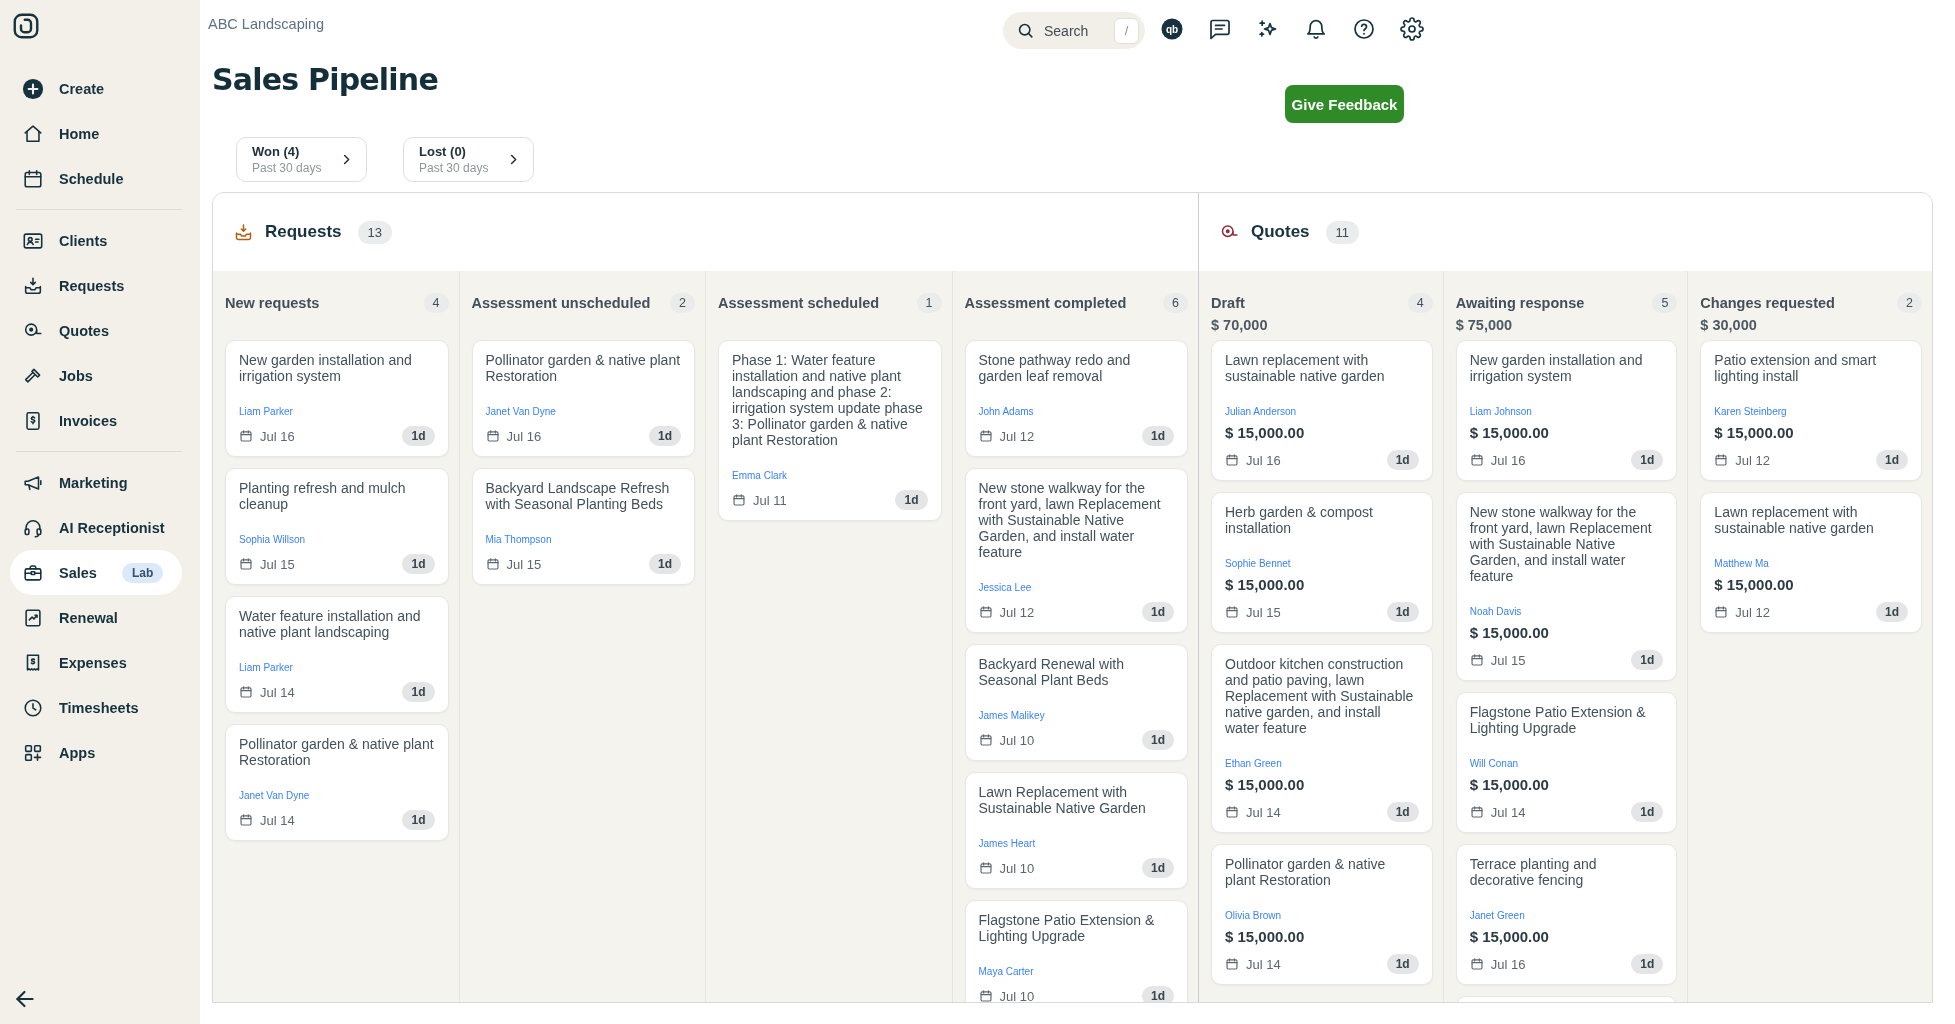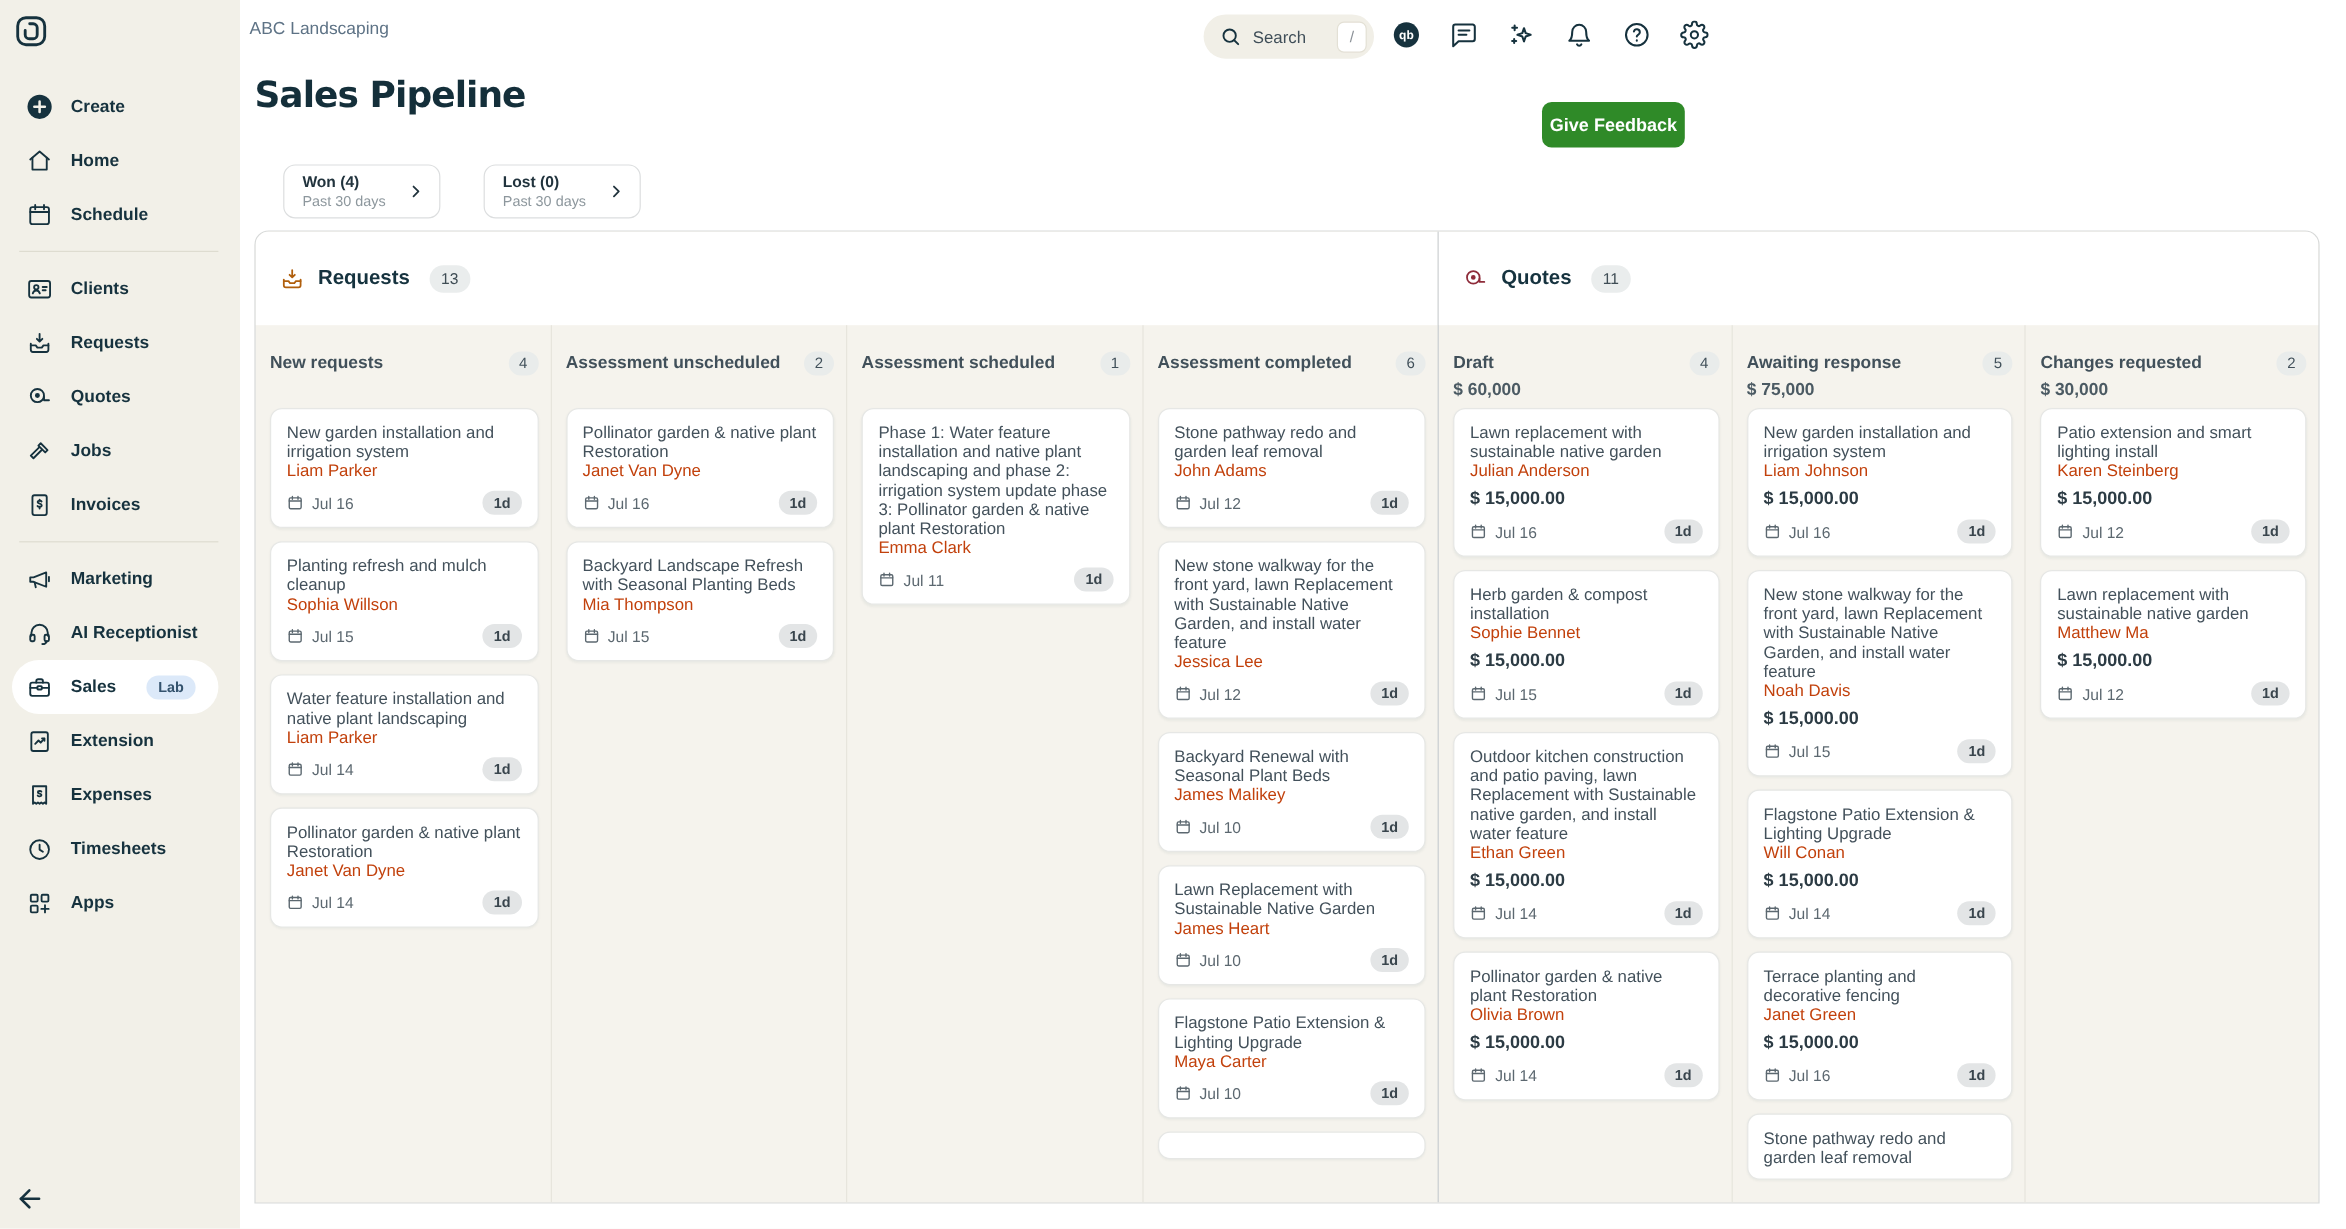--- a/index.html
+++ b/index.html
@@ -67,21 +67,21 @@
        box-sizing:border-box;overflow:hidden;}
   .col:last-child{border-right:none;}
   .col-head{height:47px;}
   .col-title-row{display:flex;justify-content:space-between;align-items:center;}
   .col-title{font-size:14.5px;font-weight:700;color:#41505a;}
   .col-count{background:#e9eceb;border-radius:12px;padding:3px 9px;font-size:12.5px;color:#41505a;}
   .col-total{font-size:14.5px;font-weight:700;color:#4b5a63;margin-top:4px;}
   .card{background:#fff;border:1px solid #e6e7e5;border-radius:10px;padding:11px 13px 10px;
         margin-bottom:11px;box-shadow:0 1px 2px rgba(23,50,62,.05);cursor:pointer;}
   .card-title{font-size:14px;line-height:16px;color:#43515b;}
-  .card-name{font-size:14px;color:#c2410c;margin-top:0;}
+  .card-name{font-size:10px;color:#3b82f6;margin-top:22px;}
   .card-price{font-size:15px;font-weight:700;color:#2c3b44;margin-top:7px;}
   .card-foot{display:flex;justify-content:space-between;align-items:center;margin-top:9px;}
   .card-date{display:flex;align-items:center;gap:7px;font-size:13px;color:#5c6870;}
   .card-date .cic{width:14px;height:14px;color:#5c6870;}
   .card-date .cic svg{width:14px;height:14px;}
   .card-age{background:#e3e5e6;border-radius:11px;padding:3px 9px;font-size:12px;font-weight:700;
             color:#39454d;}
 </style>
 </head>
 <body>
@@ -209,21 +209,21 @@
           <span class="lab-badge">Lab</span>
         </div>
         <div class="nav-item">
           <span class="ni">
             <svg viewBox="0 0 24 24" fill="none" stroke="currentColor" stroke-width="1.7" stroke-linecap="round" stroke-linejoin="round">
               <rect x="4.5" y="3.5" width="15" height="17" rx="1.8"></rect>
               <path d="M8 14l3-3 2 2 3.2-3.7"></path>
               <path d="M14.2 9.1h2.2v2.2"></path>
             </svg>
           </span>
-          <span class="nav-label">Extension</span>
+          <span class="nav-label">Renewal</span>
         </div>
         <div class="nav-item">
           <span class="ni">
             <svg viewBox="0 0 24 24" fill="none" stroke="currentColor" stroke-width="1.7" stroke-linecap="round" stroke-linejoin="round">
               <path d="M6 3.5h12v16l-1.5-1.2-1.5 1.2-1.5-1.2-1.5 1.2-1.5-1.2L9 19.5l-1.5-1.2L6 19.5z"></path>
               <path d="M13.6 8.4c-.4-.8-3.2-1-3.2.5 0 1.7 3.3.9 3.3 2.6 0 1.6-2.9 1.4-3.4.5"></path>
             </svg>
           </span>
           <span class="nav-label">Expenses</span>
         </div>
@@ -588,21 +588,21 @@
           <span class="sec-title">Quotes</span>
           <span class="sec-count">11</span>
         </div>
         <div class="cols">
           <div class="col">
             <div class="col-head">
               <div class="col-title-row">
                 <span class="col-title">Draft</span>
                 <span class="col-count">4</span>
               </div>
-              <div class="col-total">$ 60,000</div>
+              <div class="col-total">$ 70,000</div>
             </div>
             <div class="cards">
               <div class="card">
                 <div class="card-title">Lawn replacement with sustainable native garden</div>
                 <div class="card-name">Julian Anderson</div>
                 <div class="card-price">$ 15,000.00</div>
                 <div class="card-foot">
                   <span class="card-date">
                     <span class="cic">
                       <svg viewBox="0 0 24 24" fill="none" stroke="currentColor" stroke-width="2" stroke-linecap="round">

